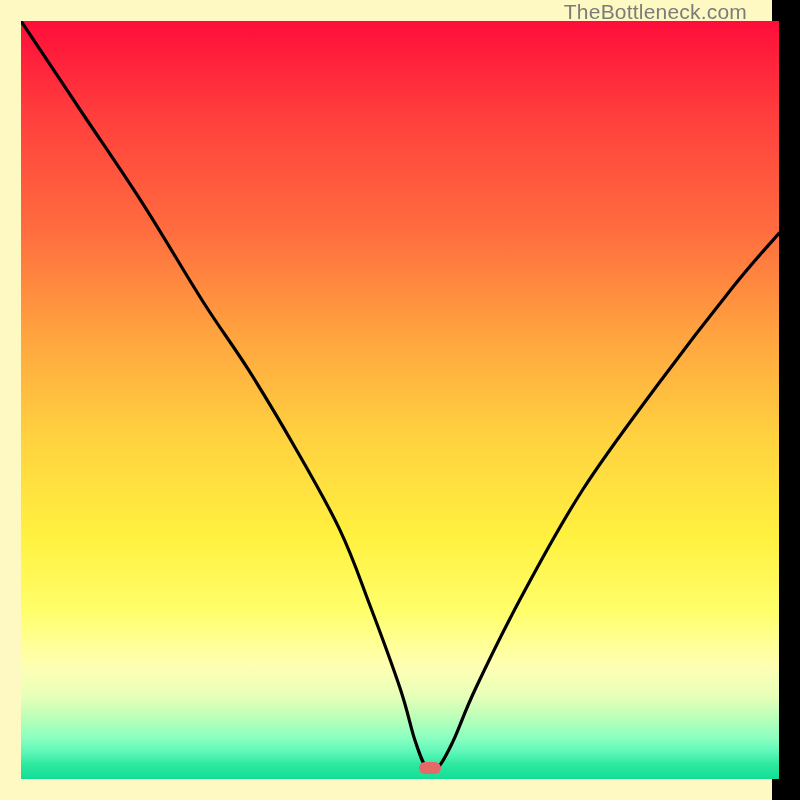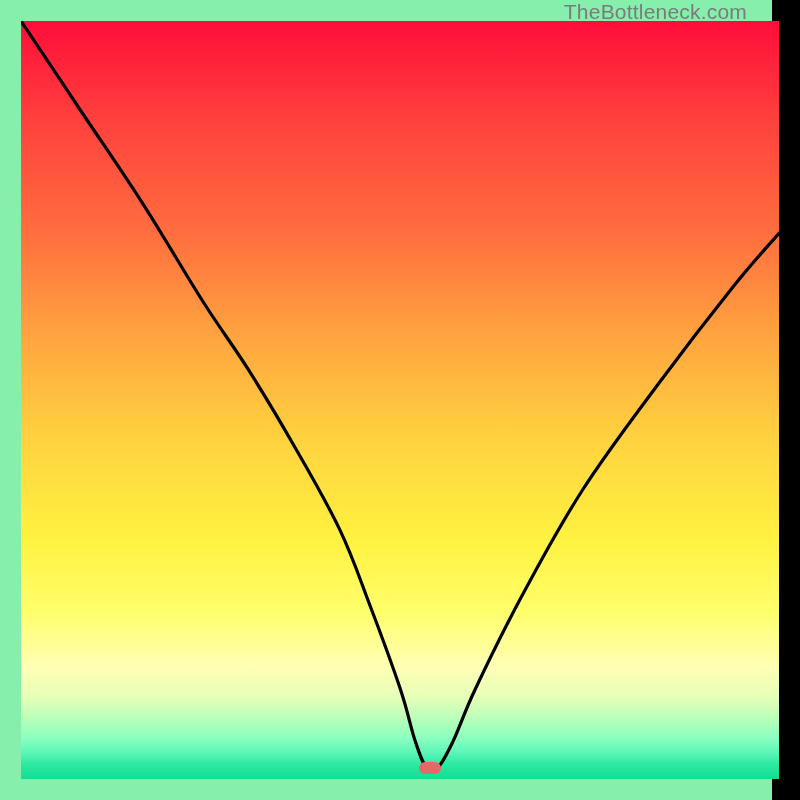--- a/index.html
+++ b/index.html
@@ -8,21 +8,21 @@
     width: 800px;
     height: 800px;
     background: #000;
     overflow: hidden;
     font-family: Arial, Helvetica, sans-serif;
   }
   .frame {
     position: relative;
     width: 772px;
     height: 800px;
-    background: #86efac;
+    background: #fef9c3;
   }
   .plot-area {
     position: absolute;
     left: 21px;
     top: 21px;
     width: 758px;
     height: 758px;
     
     background: linear-gradient(
       to bottom,

